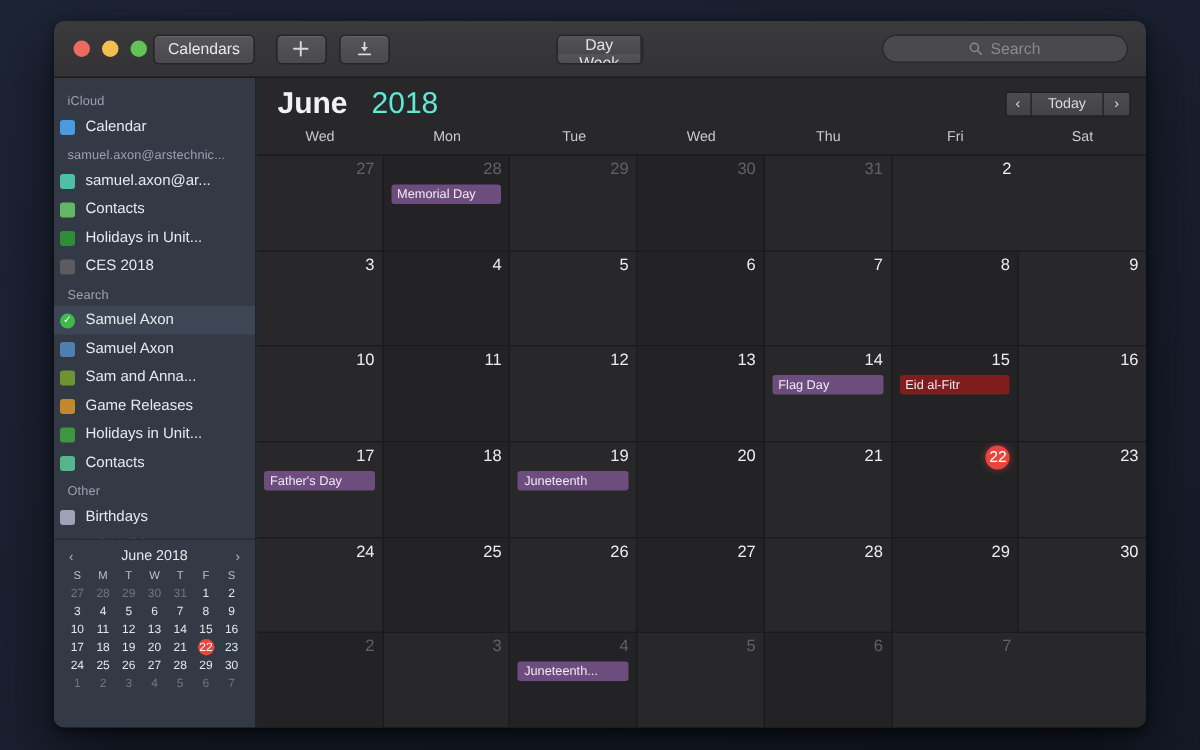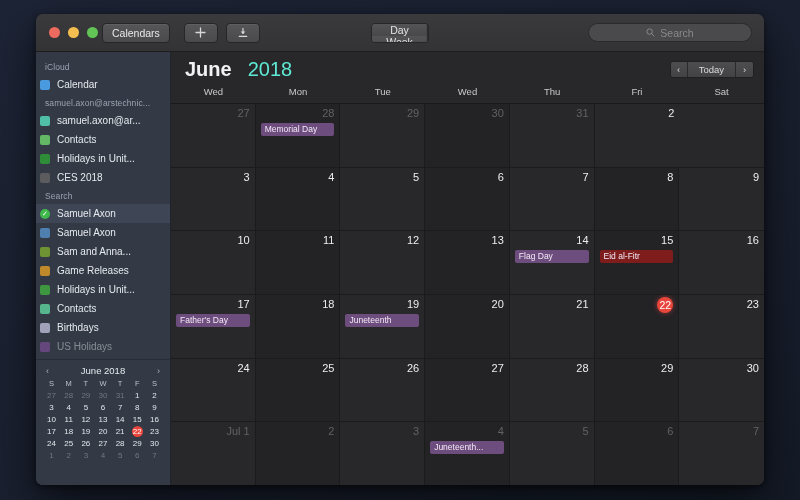--- a/index.html
+++ b/index.html
@@ -367,20 +367,21 @@
               <span class="cal-label">Game Releases</span>
             </div>
             <div class="cal-row">
               <div class="swatch" style="background: rgb(63, 150, 65);"></div>
               <span class="cal-label">Holidays in Unit...</span>
             </div>
             <div class="cal-row">
               <div class="swatch" style="background: rgb(86, 181, 141);"></div>
               <span class="cal-label">Contacts</span>
             </div>
+            <div class="group-hdr">Other</div>
             <div class="cal-row">
               <div class="swatch" style="background: rgb(159, 162, 184);"></div>
               <span class="cal-label">Birthdays</span>
             </div>
             <div class="cal-row faded">
               <div class="swatch" style="background: rgb(162, 87, 196);"></div>
               <span class="cal-label">US Holidays</span>
             </div>
           </div>
 
@@ -578,23 +579,20 @@
                 <span class="num">28</span>
               </div>
               <div class="cell alt">
                 <span class="num">29</span>
               </div>
               <div class="cell">
                 <span class="num">30</span>
               </div>
             </div>
             <div class="week">
-              <div class="cell other">
-                <span class="num">Jul 1</span>
-              </div>
               <div class="cell other alt">
                 <span class="num">2</span>
               </div>
               <div class="cell other">
                 <span class="num">3</span>
               </div>
               <div class="cell other alt">
                 <span class="num">4</span>
                 <div class="event" style="background: rgb(109, 76, 126);">Juneteenth...</div>
               </div>

